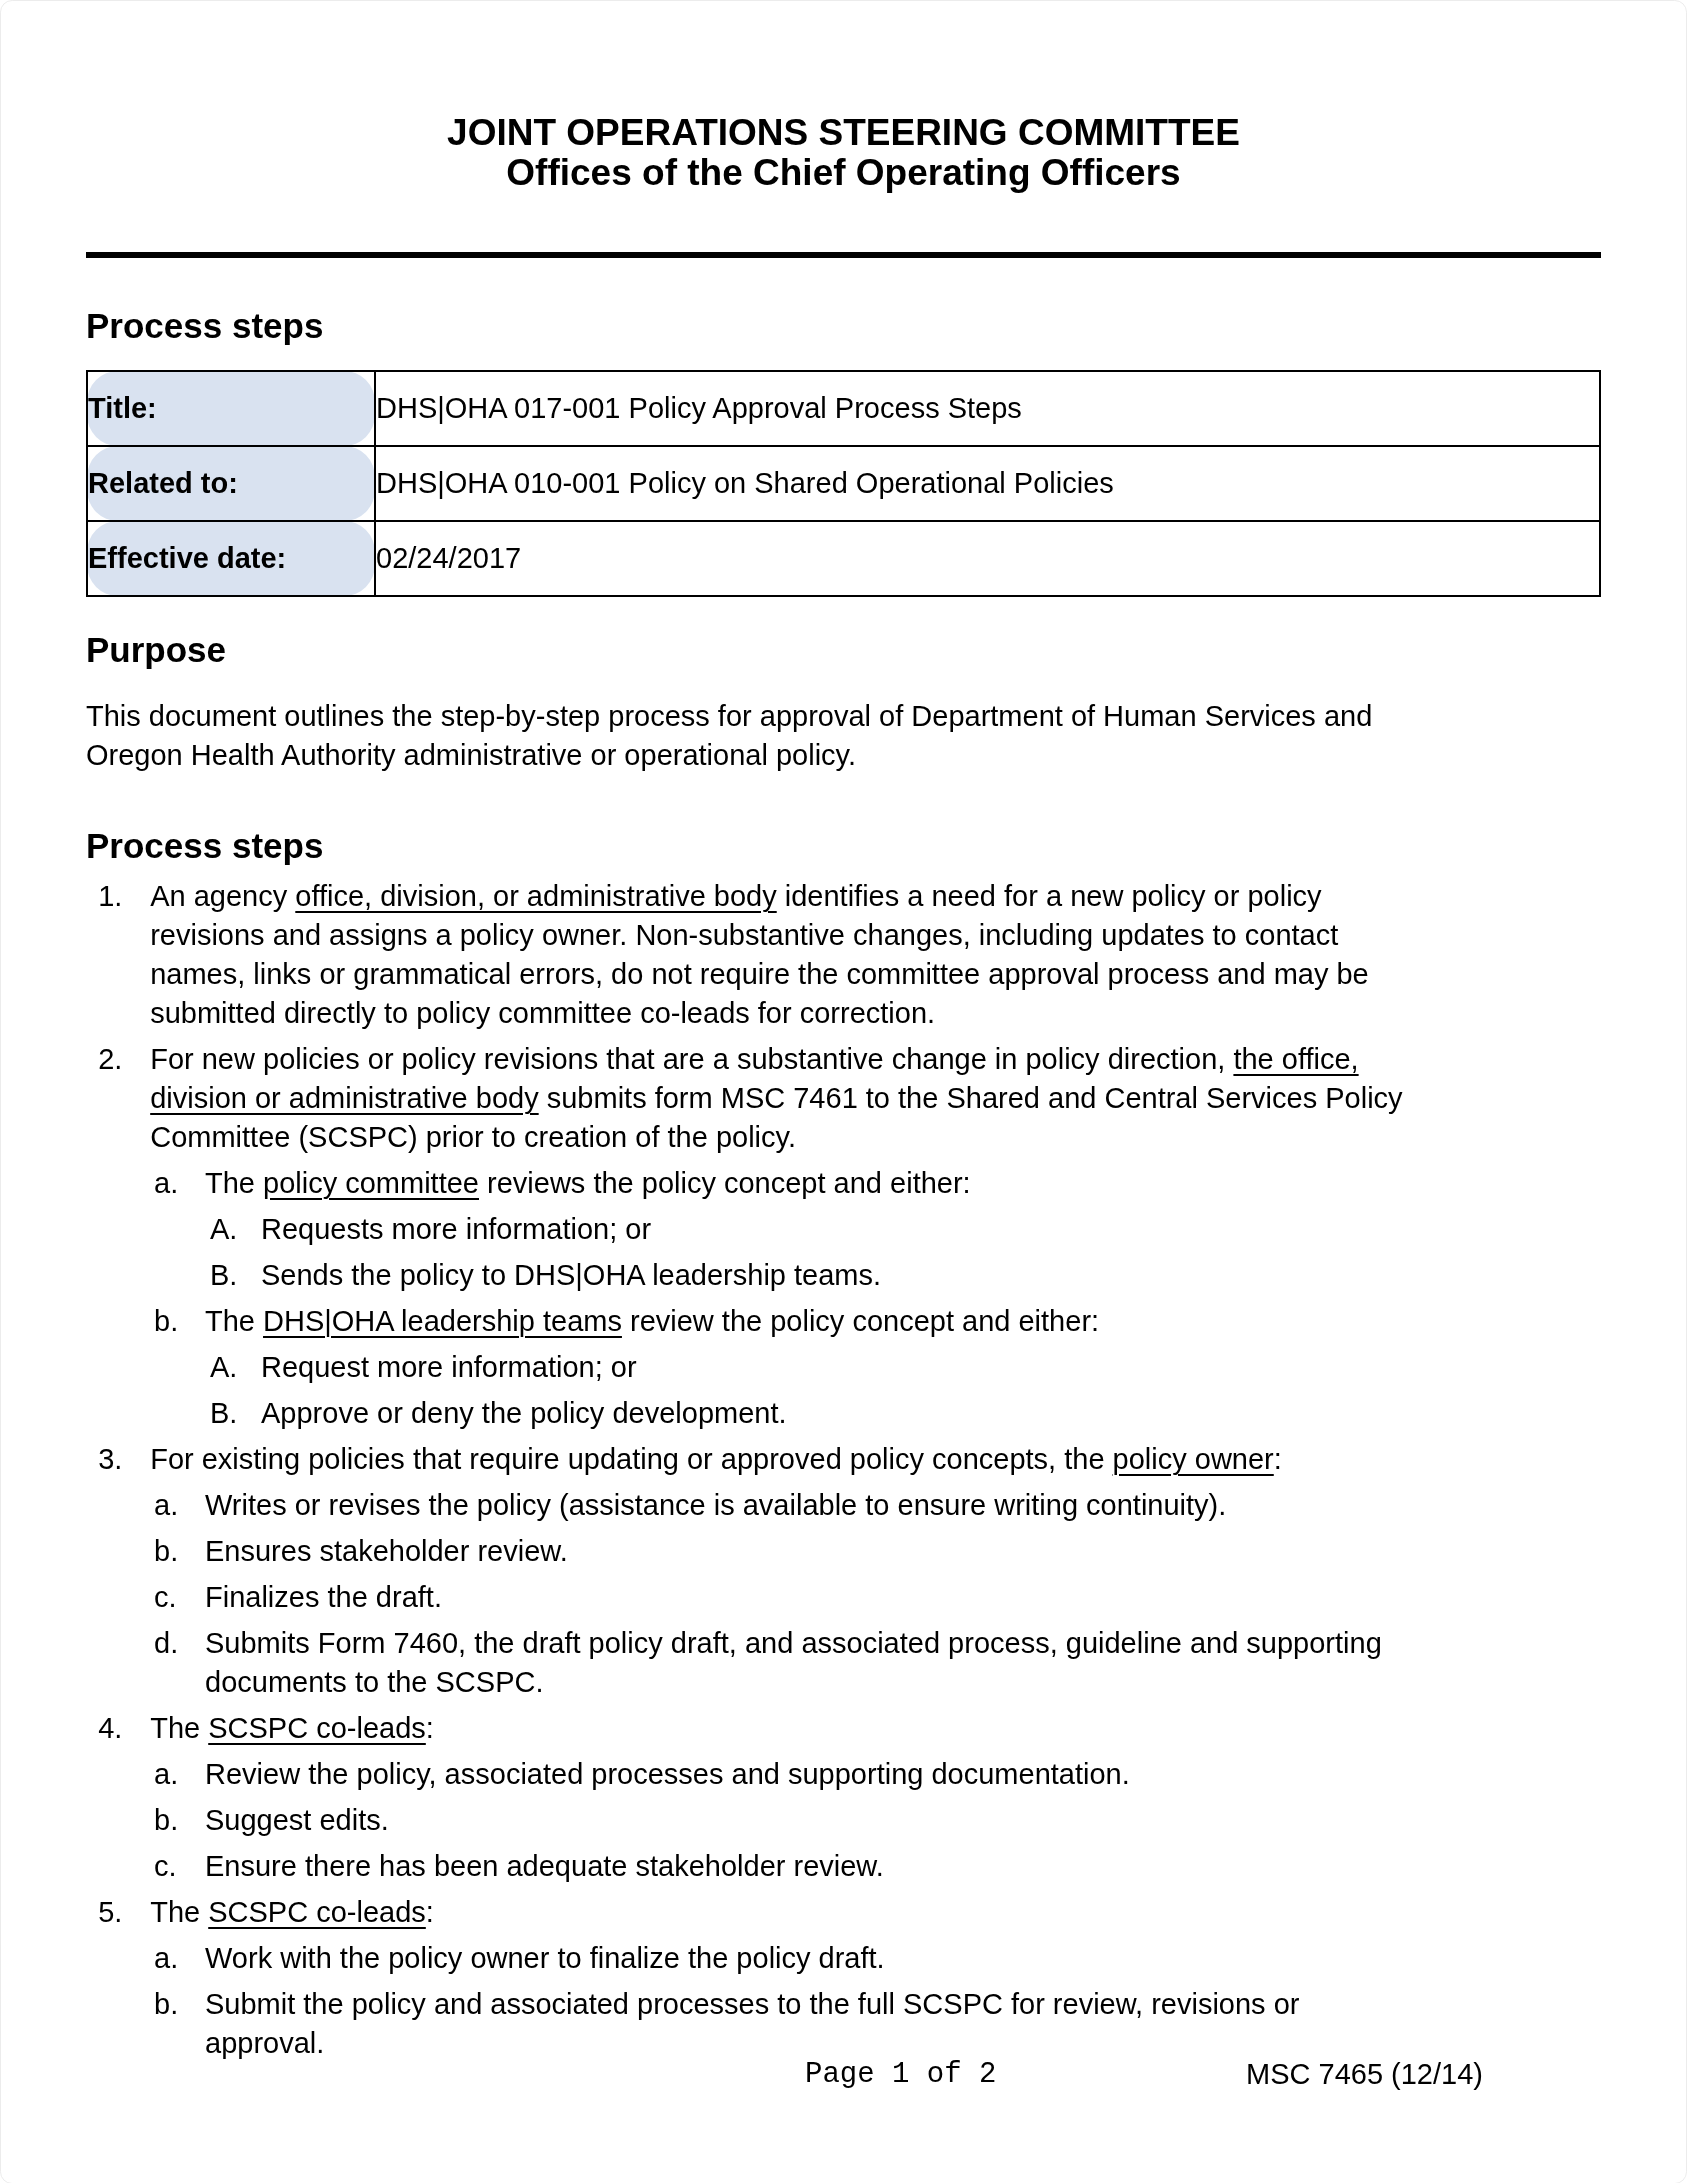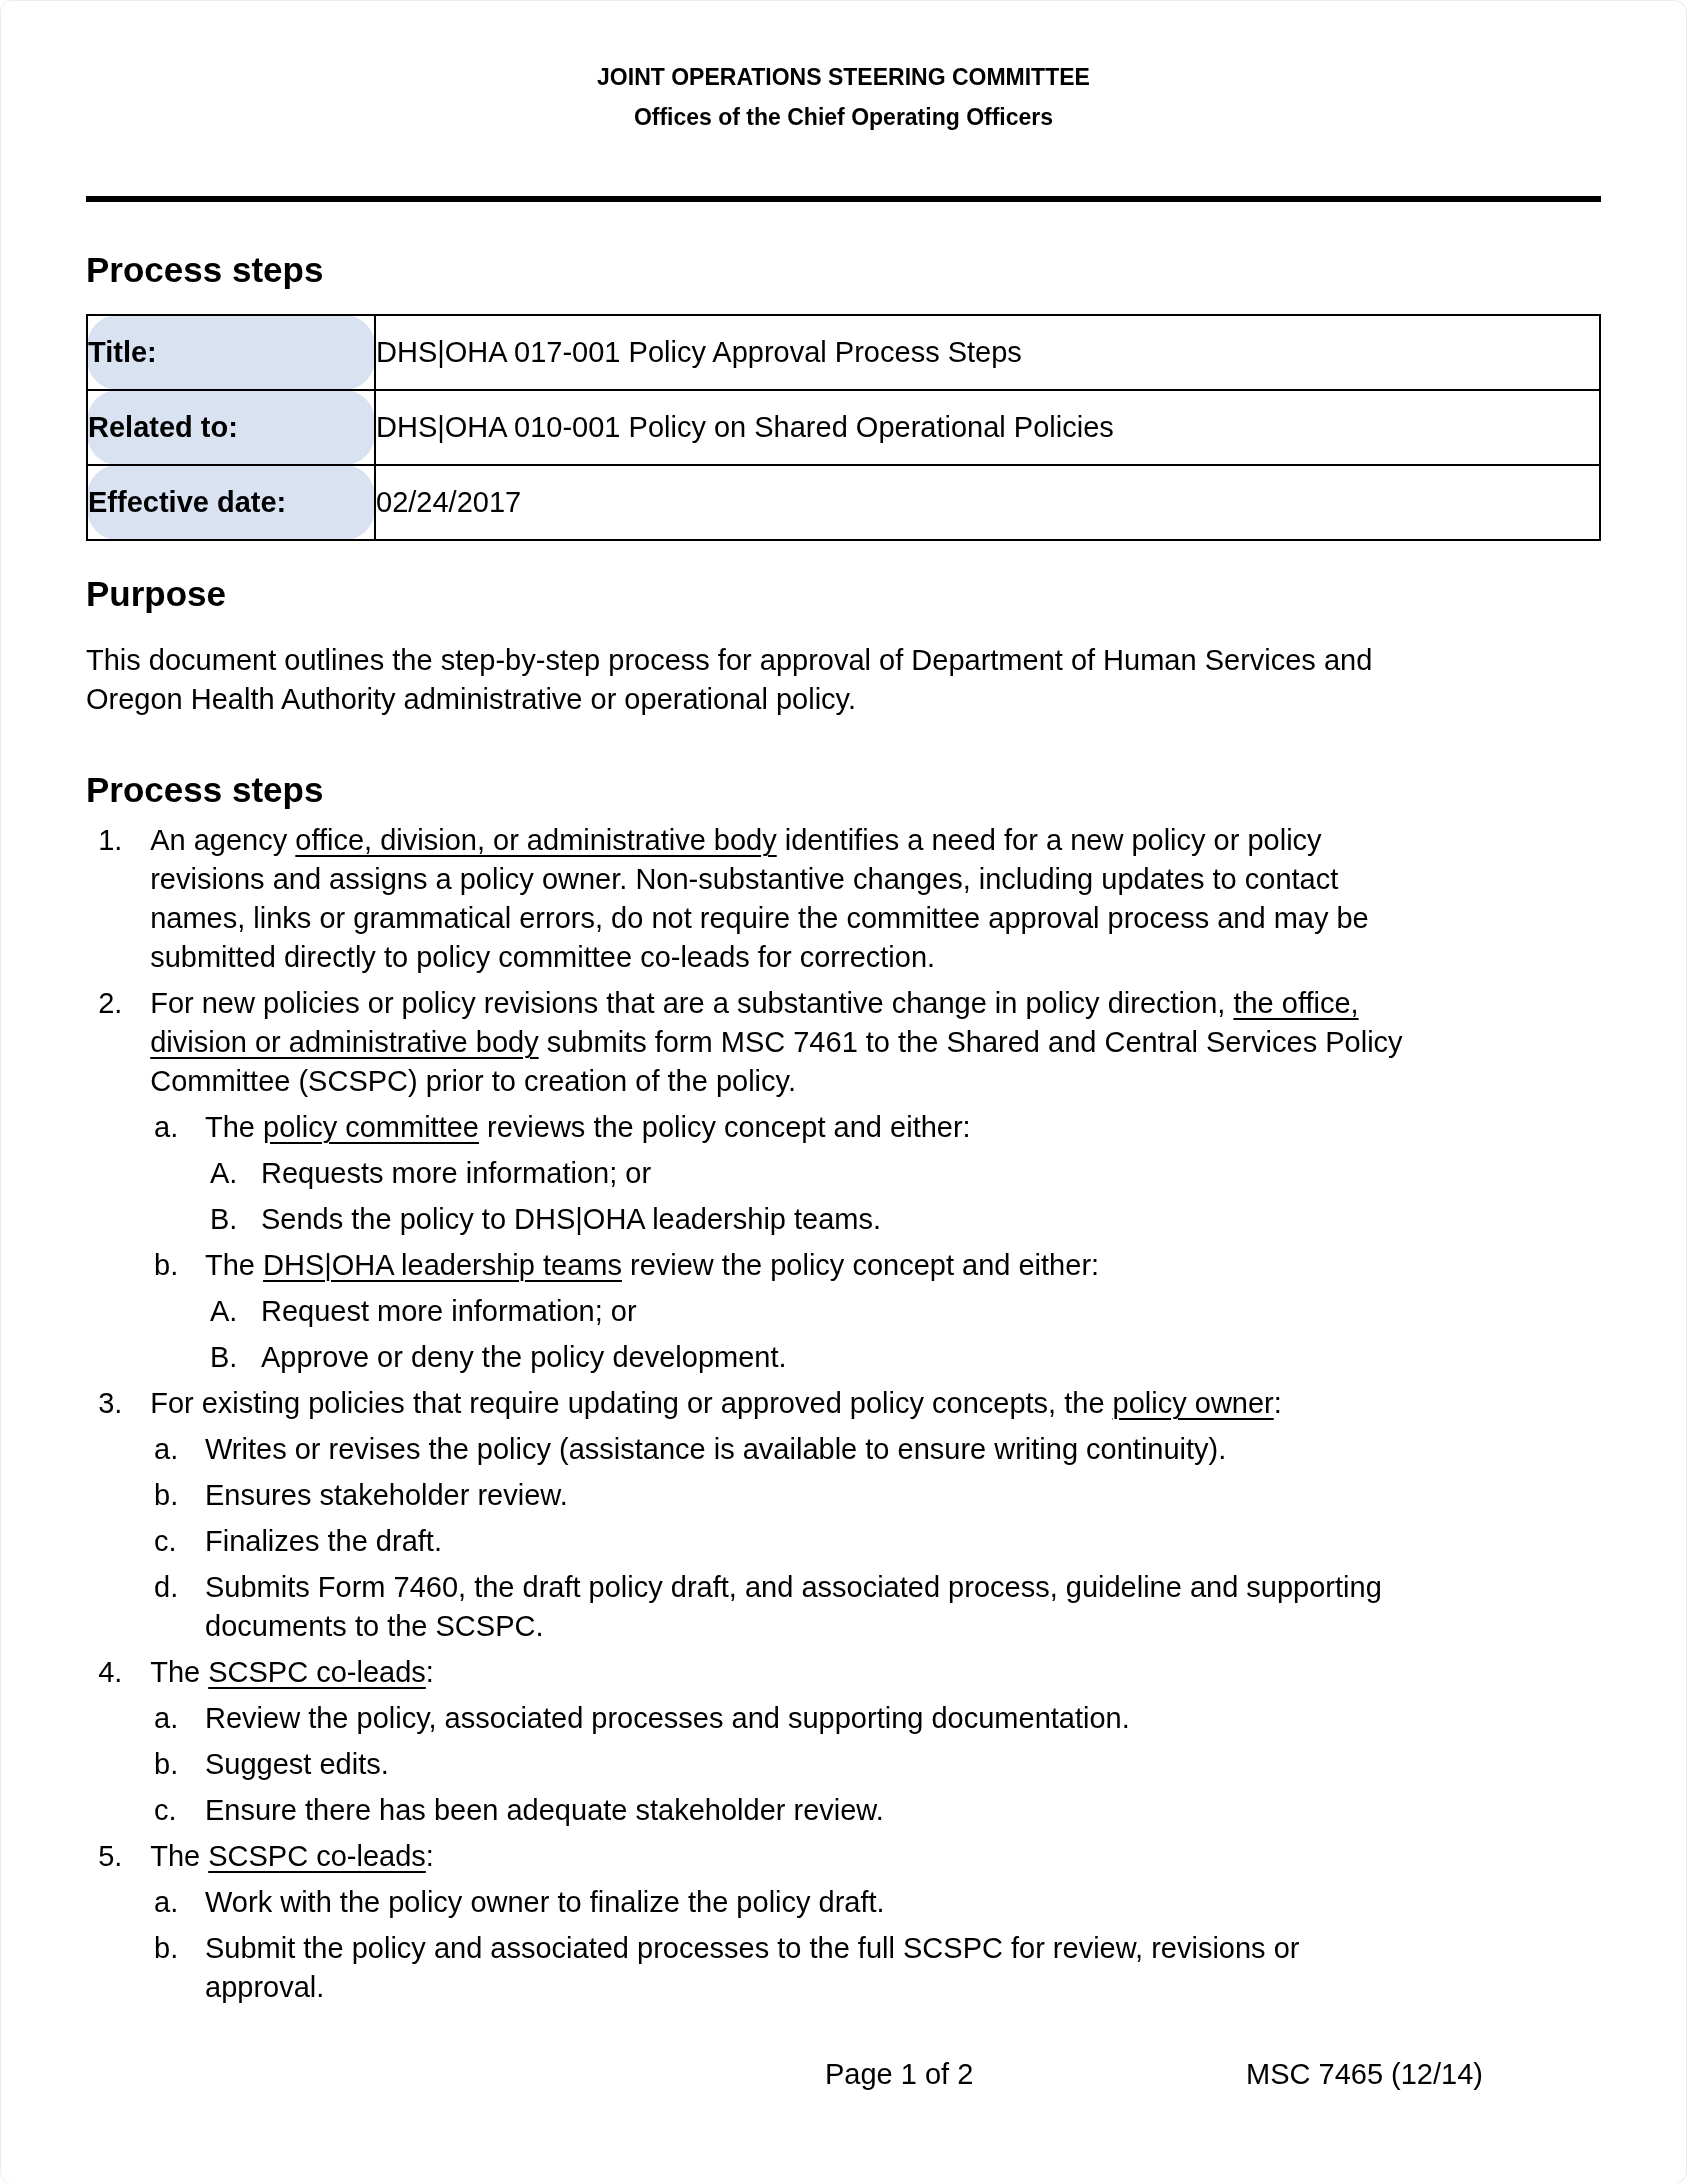--- a/index.html
+++ b/index.html
@@ -18,24 +18,24 @@
     line-height: 39px;
     box-sizing: border-box;
     border: 1.7px solid #ececec;
     border-radius: 12.2px;
     overflow: hidden;
   }
   .content {
     padding: 0 85px;
   }
   .doc-header {
-    margin-top: 56px;
+    margin-top: 112px;
     text-align: center;
     font-weight: bold;
-    font-size: 23px;
+    font-size: 37px;
     line-height: 40px;
   }
   .rule {
     height: 6.1px;
     background: #000000;
     margin-top: 59px;
   }
   .page-title {
     font-size: 35px;
     line-height: 42px;
@@ -102,22 +102,23 @@
   }
   .doc-footer {
     position: absolute;
     top: 2054px;
     left: 0;
     width: 100%;
     height: 44px;
   }
   .footer-page {
     position: absolute;
-    left: 824px;
+    left: 804px;
     top: 0;
+    font-family: Liberation Mono, monospace;
   }
   .footer-form {
     position: absolute;
     left: 1245px;
     top: 0;
   }
 </style>
 </head>
 <body>
 

